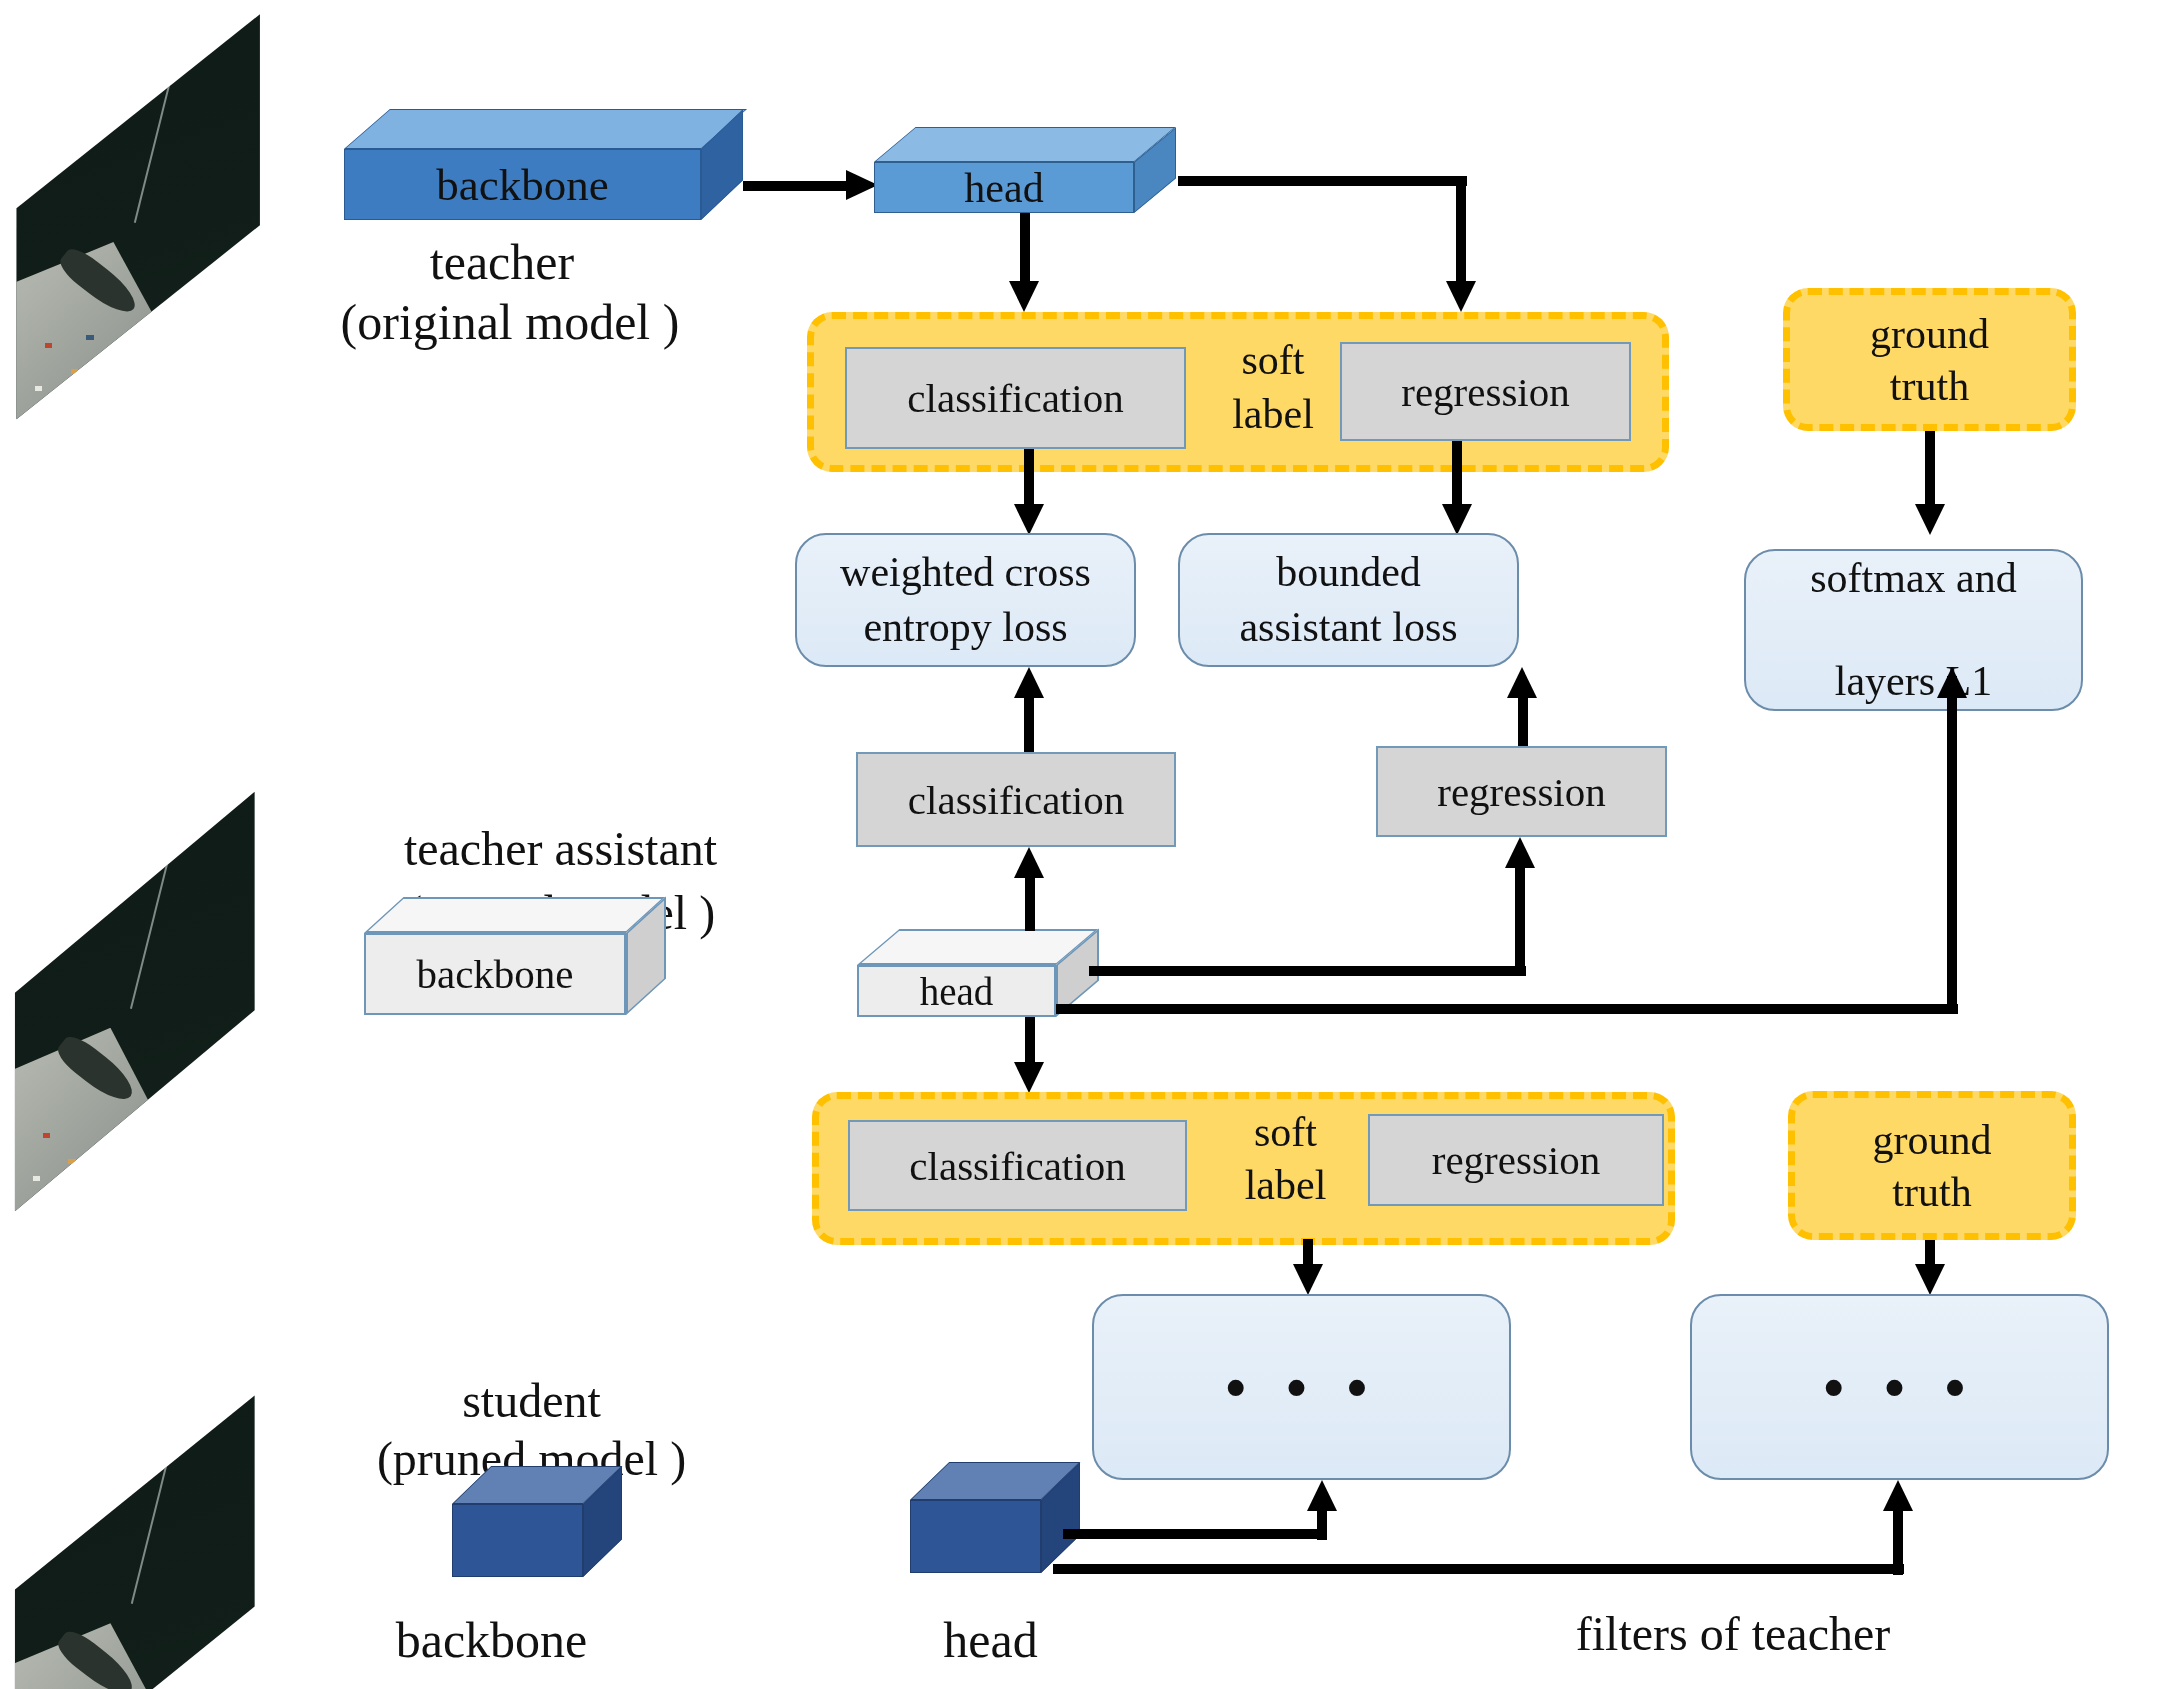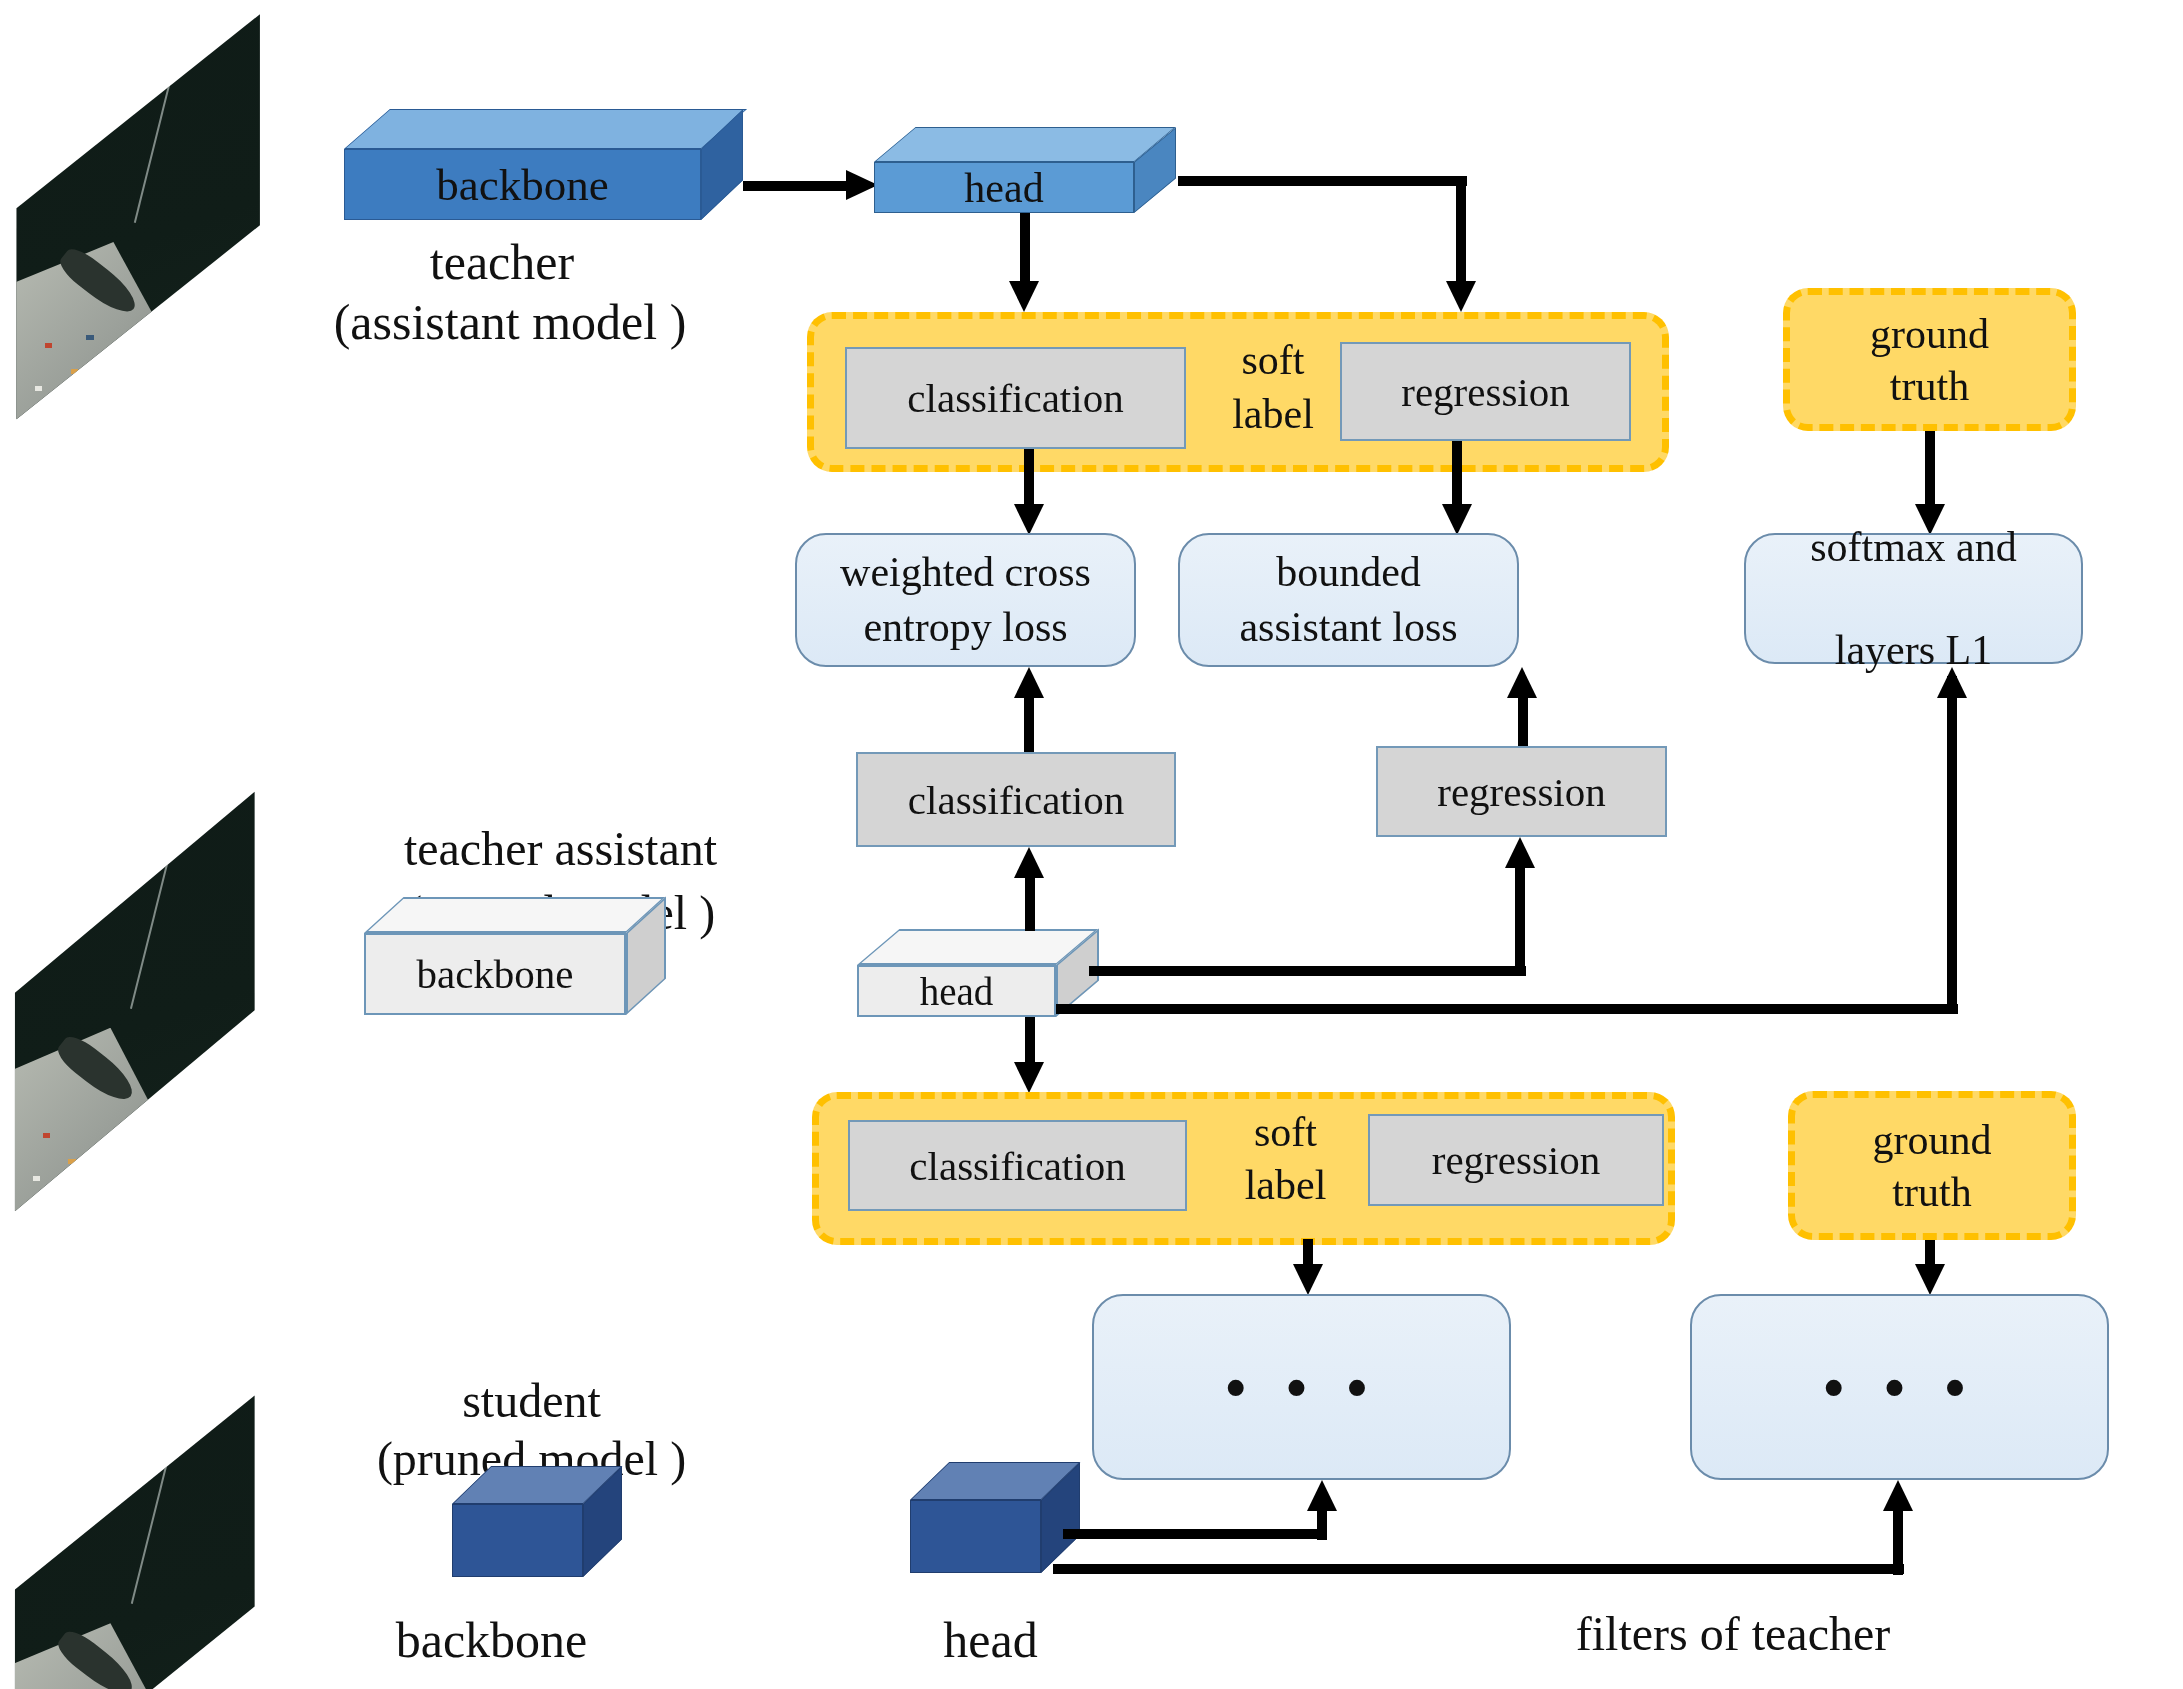--- a/index.html
+++ b/index.html
@@ -69,21 +69,21 @@
   </div>
 
   <div class="b3d" style="left:344px;top:109px;">
     <div class="face" style="left:0;top:40px;width:357px;height:71px;background:#3D7CC0;border:1.5px solid #2A5A94;"></div>
     <div class="face" style="left:0;top:0;width:357px;height:40px;background:#7FB2E0;border:1.5px solid #2A5A94;transform:skewX(-49deg);transform-origin:left bottom;"></div>
     <div class="face" style="left:357px;top:40px;width:42px;height:71px;background:#2F62A0;border:1.5px solid #2A5A94;transform:skewY(-43.5deg);transform-origin:left top;"></div>
     <div class="face lbl" style="left:0;top:40px;width:357px;height:71px;font-size:45px;">backbone</div>
   </div>
 
   <div class="txt" style="left:320px;top:233px;width:364px;font-size:50px;">teacher</div>
-  <div class="txt" style="left:277px;top:293px;width:466px;font-size:50px;">(assistant model )</div>
+  <div class="txt" style="left:277px;top:293px;width:466px;font-size:50px;">(original model )</div>
 
   <div class="ln" style="left:743px;top:181px;width:106px;height:10.2px;"></div>
   <div class="ah right" style="left:846px;top:170px;"></div>
 
   <div class="b3d" style="left:874px;top:127px;">
     <div class="face" style="left:0;top:35px;width:260px;height:51px;background:#5B9BD5;border:1.5px solid #2E5F8F;"></div>
     <div class="face" style="left:0;top:0;width:260px;height:35px;background:#8BBBE4;border:1.5px solid #2E5F8F;transform:skewX(-50deg);transform-origin:left bottom;"></div>
     <div class="face" style="left:260px;top:35px;width:42px;height:51px;background:#4A86C0;border:1.5px solid #2E5F8F;transform:skewY(-39.6deg);transform-origin:left top;"></div>
     <div class="face lbl" style="left:0;top:35px;width:260px;height:51px;font-size:42px;">head</div>
   </div>
@@ -118,21 +118,21 @@
   <div class="ah down" style="left:1915px;top:504px;"></div>
 
   <div class="bbox" style="left:795px;top:533px;width:341px;height:134px;">
     <span>weighted cross</span>
     <span>entropy loss</span>
   </div>
   <div class="bbox" style="left:1178px;top:533px;width:341px;height:134px;">
     <span>bounded</span>
     <span>assistant loss</span>
   </div>
-  <div class="bbox" style="left:1744px;top:533px;width:339px;height:131px;gap:48px;">
+  <div class="bbox" style="left:1744px;top:549px;width:339px;height:162px;gap:48px;">
     <span>softmax and</span>
     <span>layers L1</span>
   </div>
 
   <div class="ln" style="left:1024px;top:692px;width:10.2px;height:60px;"></div>
   <div class="ah up" style="left:1014px;top:667px;"></div>
   <div class="ln" style="left:1518px;top:692px;width:10.2px;height:55px;"></div>
   <div class="ah up" style="left:1507px;top:667px;"></div>
 
   <div class="txt" style="left:262px;top:821px;width:597px;font-size:48px;">teacher assistant</div>

